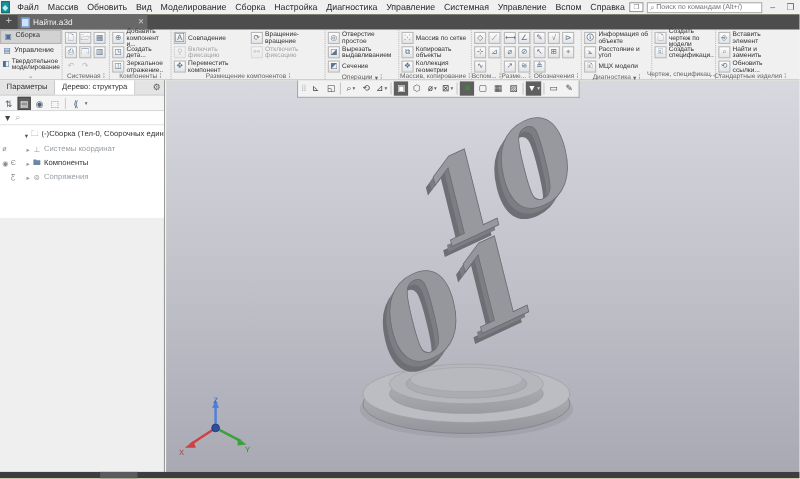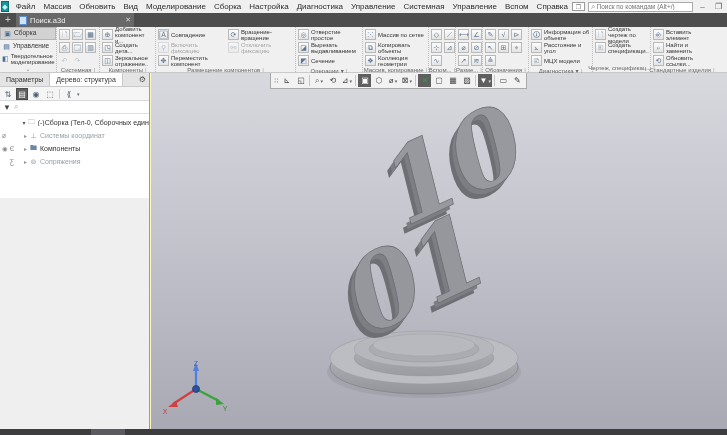--- a/index.html
+++ b/index.html
@@ -113,21 +113,21 @@
       <span class="winbtn">–</span>
       <span class="winbtn">❐</span>
 
     </div>
   </div>
 
   <div class="tabbar">
     <div class="tab-add">+</div>
     <div class="doc-tab">
       <span class="dicon"></span>
-      <span>Поиск.a3d</span>
+      <span>Найти.a3d</span>
       <span class="tclose">✕</span>
     </div>
   </div>
 
   <div class="ribbon">
 
     <div class="modecol">
       <div class="modetab active">
         <span class="mticon">▣</span>
         <span class="mtxt">Сборка</span>

